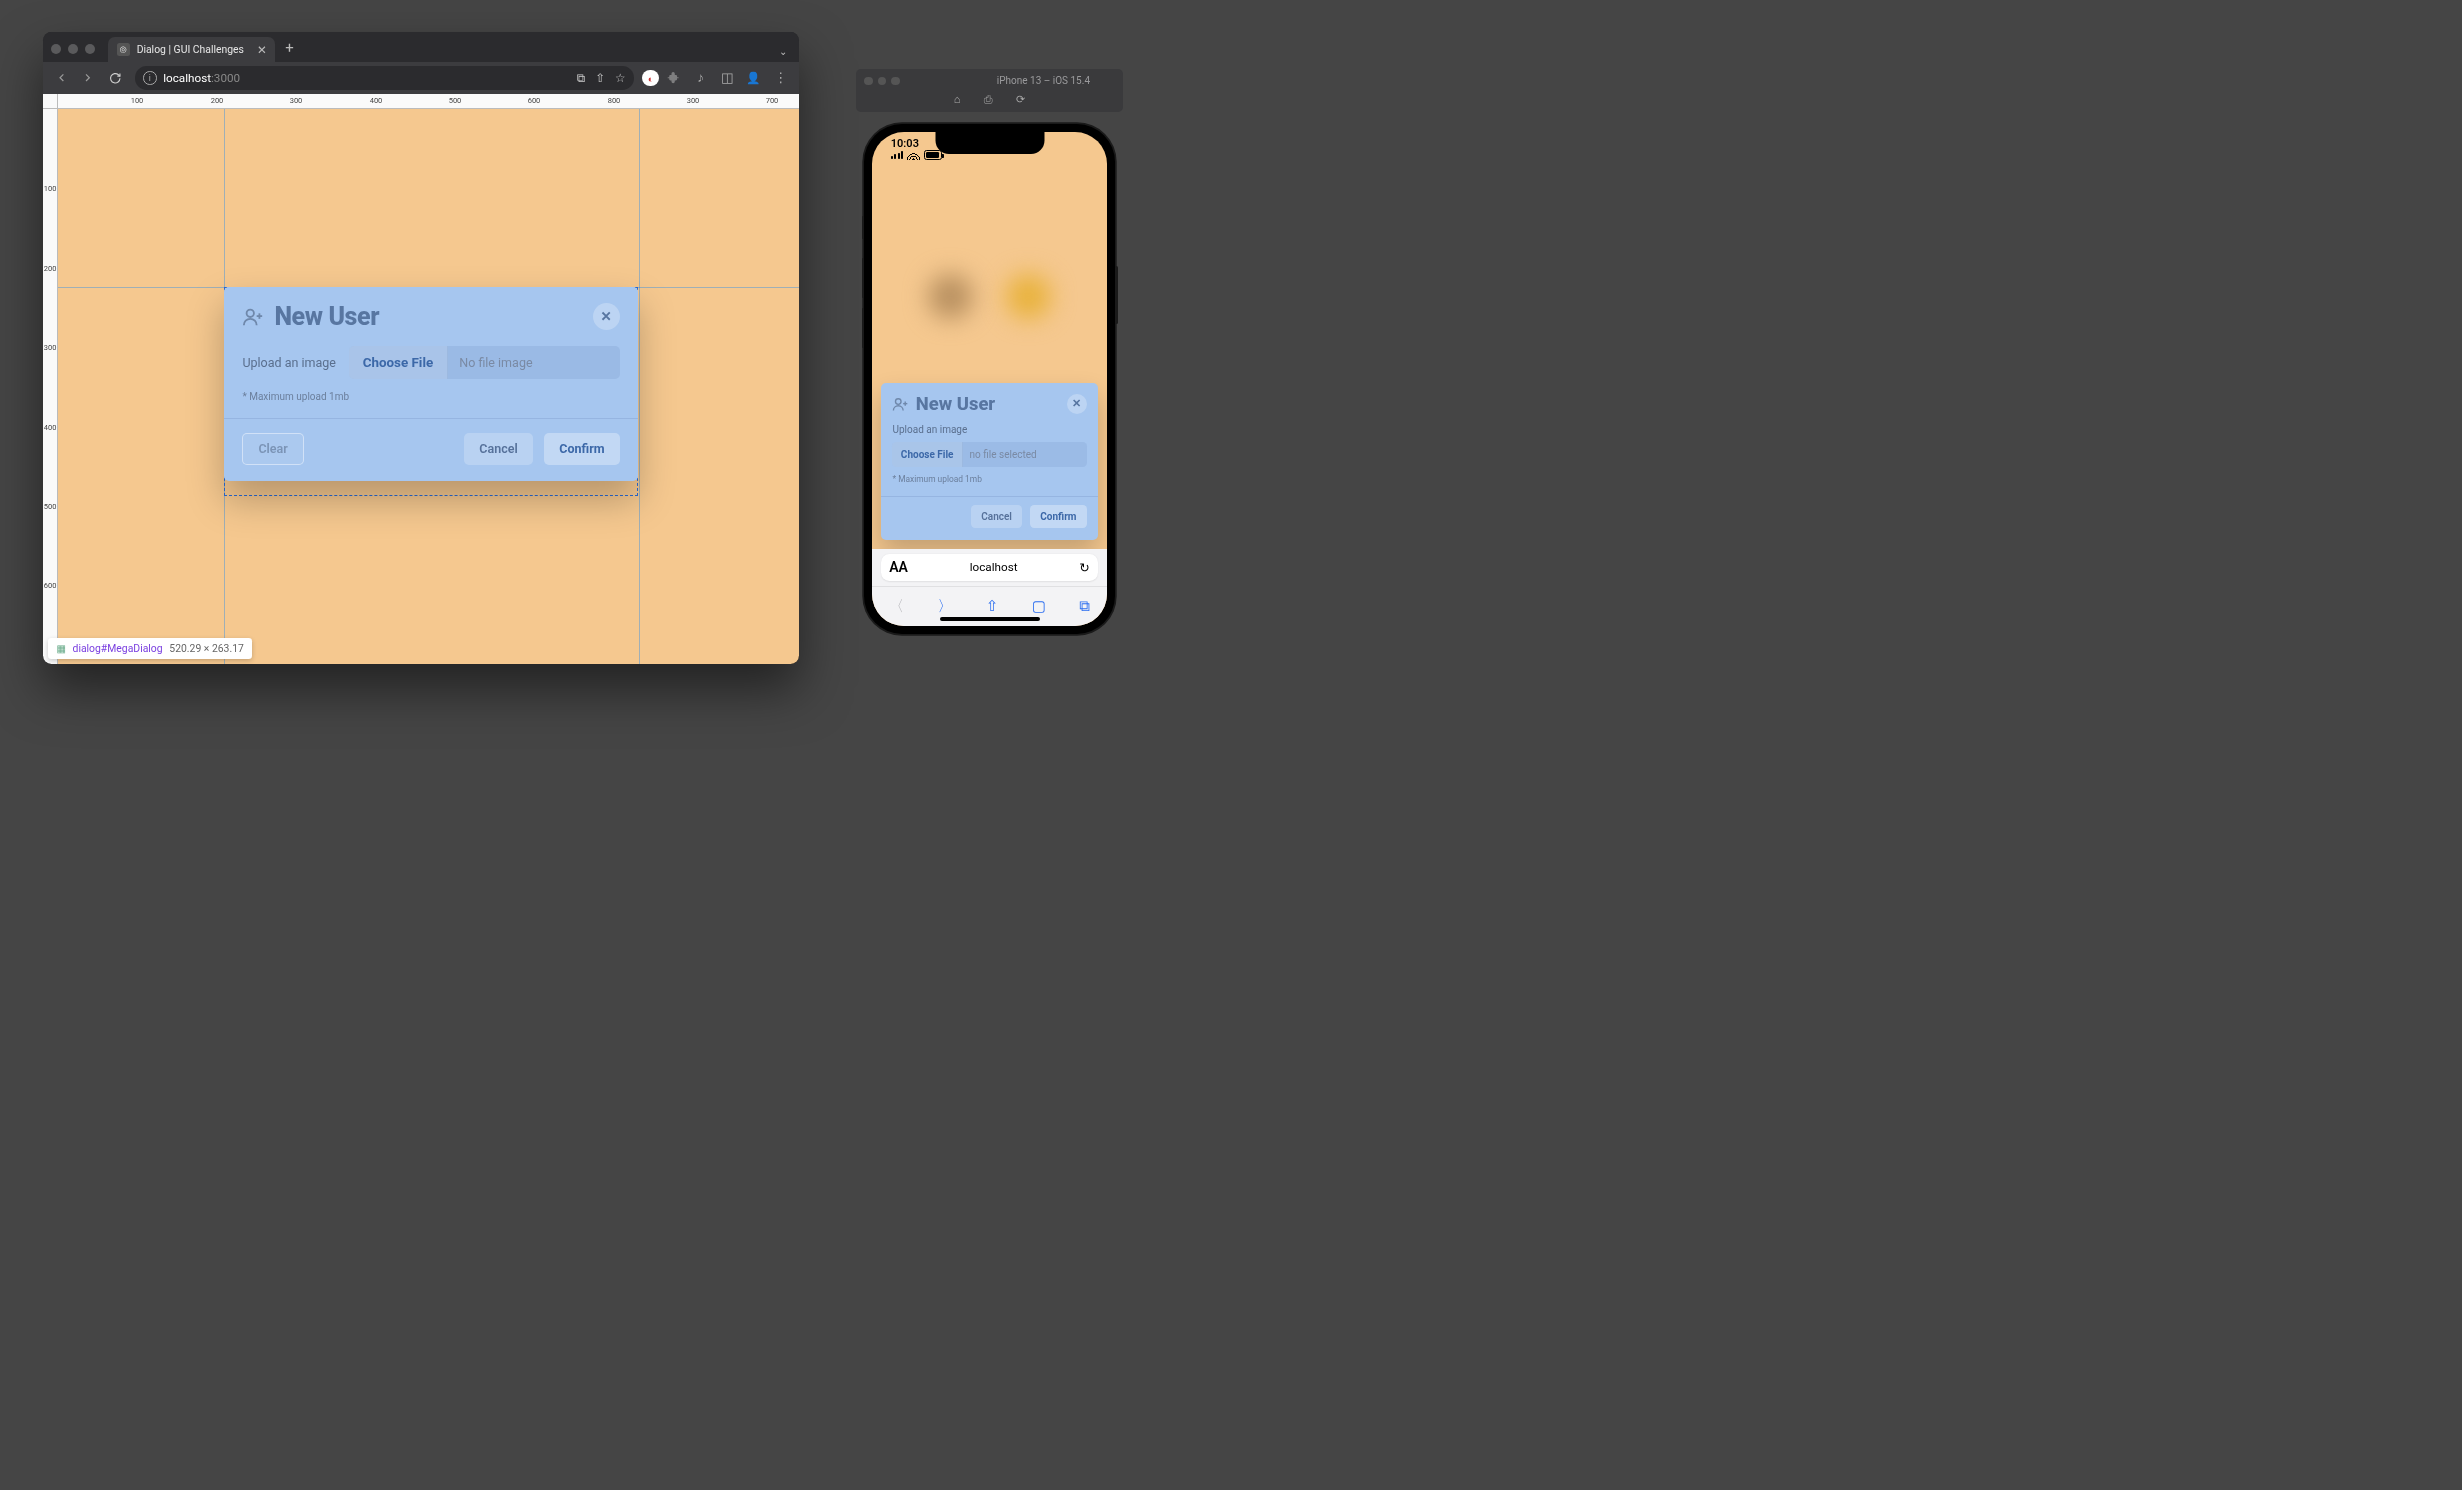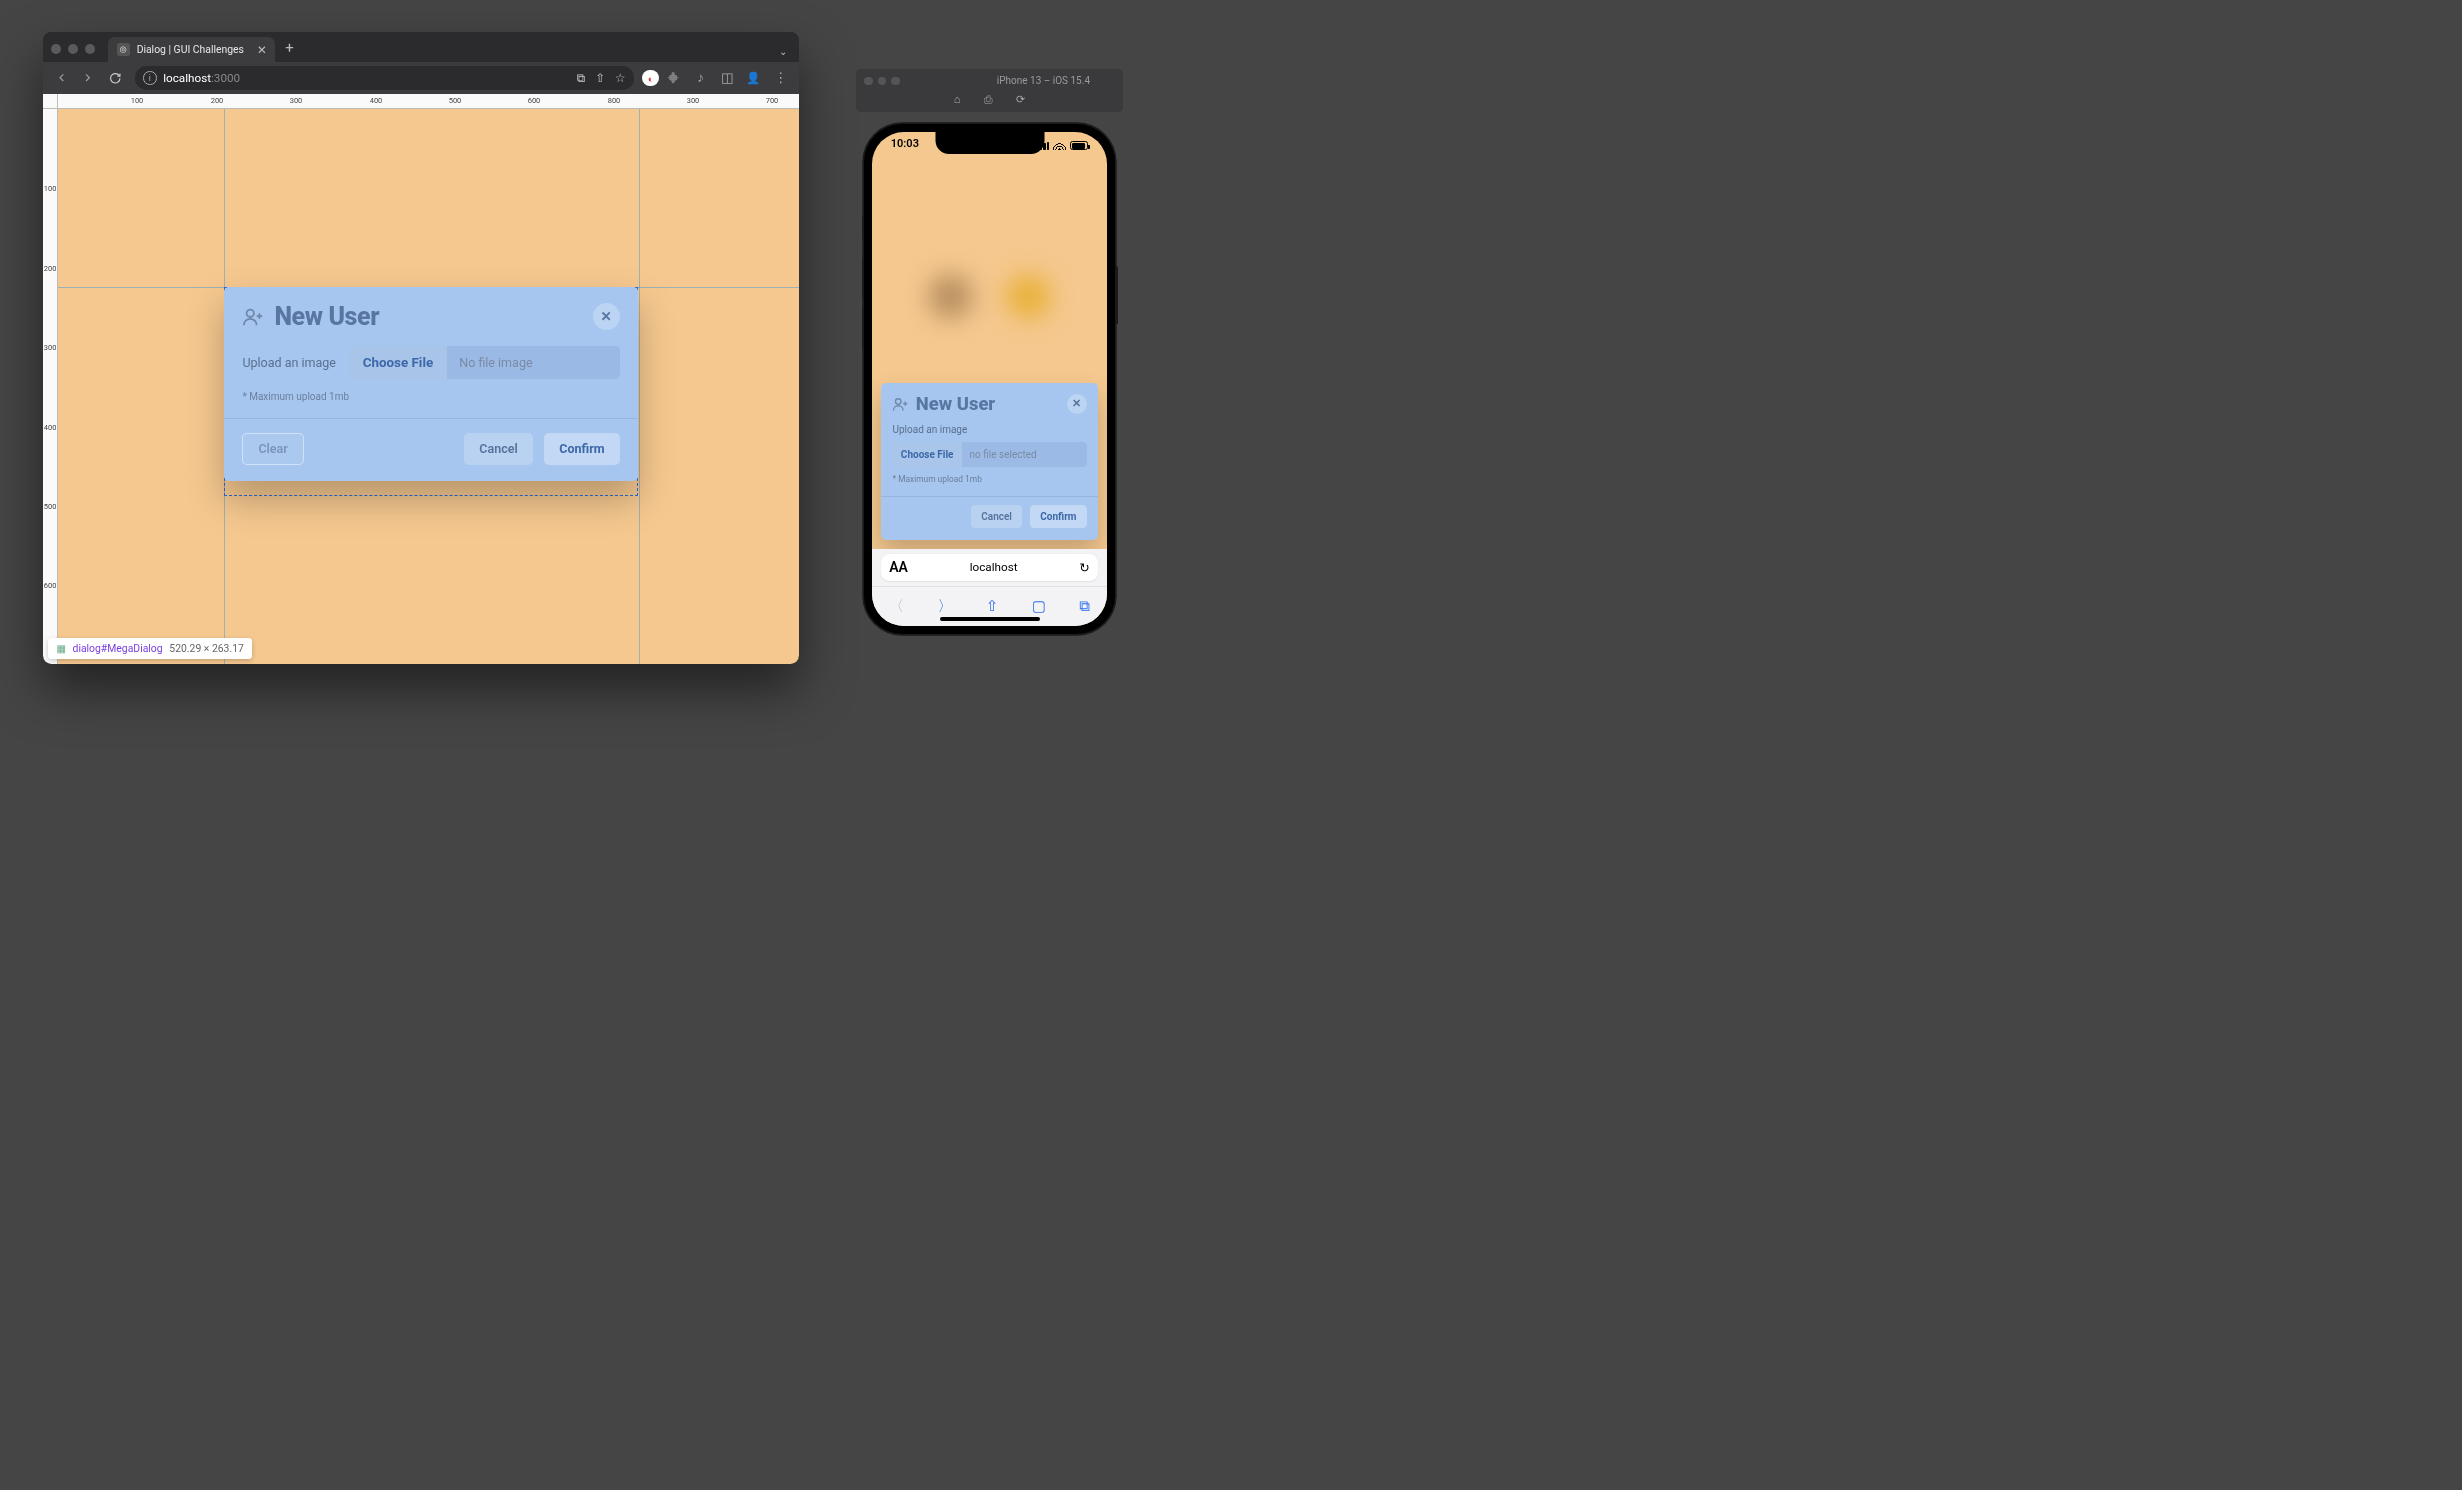--- a/index.html
+++ b/index.html
@@ -211,21 +211,21 @@
   border-radius:32px; overflow:hidden; position:relative;
 }
 .notch{
   position:absolute; top:0; left:50%; transform:translateX(-50%);
   width:109px; height:22px; background:#000;
   border-radius:0 0 13.4px 13.4px;
 }
 .statusbar{
   position:absolute; top:5px; left:0; right:0; height:16.7px;
   display:flex; justify-content:space-between; padding:0 18.4px;
-  font-size:11px; font-weight:600; color:#000;
+  font-size:11px; font-weight:600; color:#000;flex-direction:column;
 }
 .sb-right{ display:flex; gap:4.2px; align-items:center;}
 .wifi{ width:12.5px; height:9.2px; position:relative;}
 .wifi::before{content:""; position:absolute; inset:0; background:
   radial-gradient(circle at 50% 100%, #000 1.7px, transparent 1.7px),
   radial-gradient(circle at 50% 100%, transparent 3.3px, #000 3.3px, #000 4.2px, transparent 4.2px),
   radial-gradient(circle at 50% 100%, transparent 5.8px, #000 5.8px, #000 6.7px, transparent 6.7px);}
 .batt{ width:18.4px; height:9.2px; border:0.8px solid #000; border-radius:2.5px; position:relative;}
 .batt::after{content:""; position:absolute; right:-2.5px; top:2.5px; width:1.7px; height:4.2px; background:#000; border-radius:0 0.8px 0.8px 0;}
 .batt::before{content:""; position:absolute; left:0.8px; top:0.8px; bottom:0.8px; width:13.4px; background:#000; border-radius:1.3px;}

